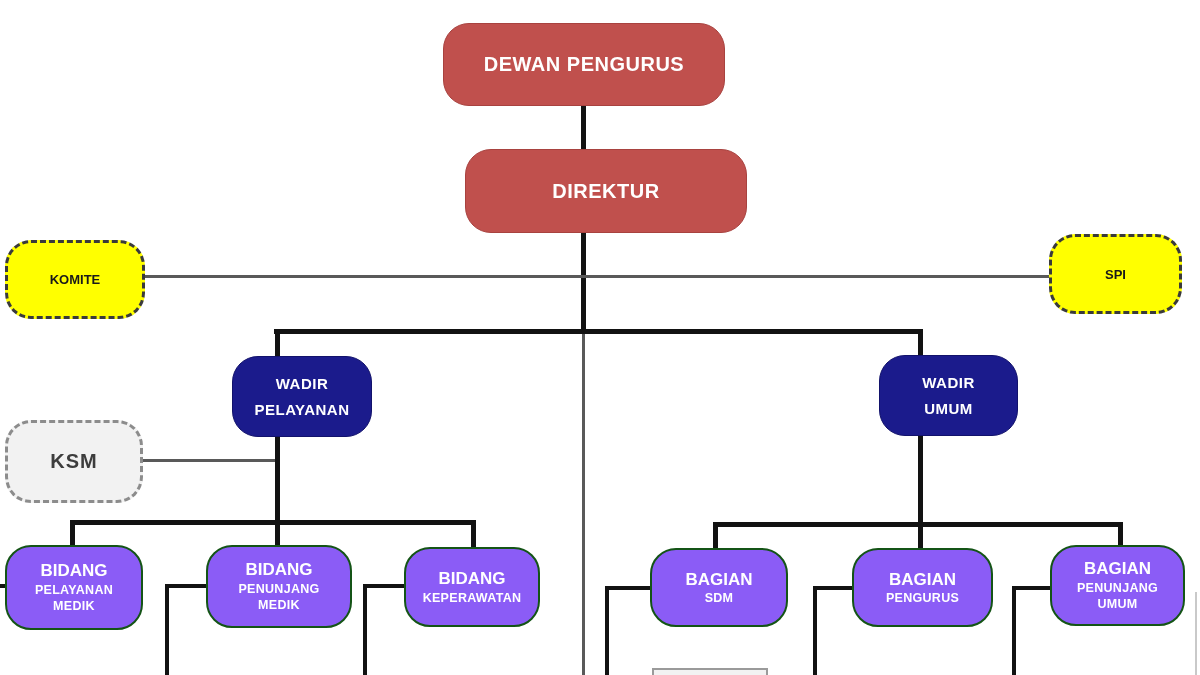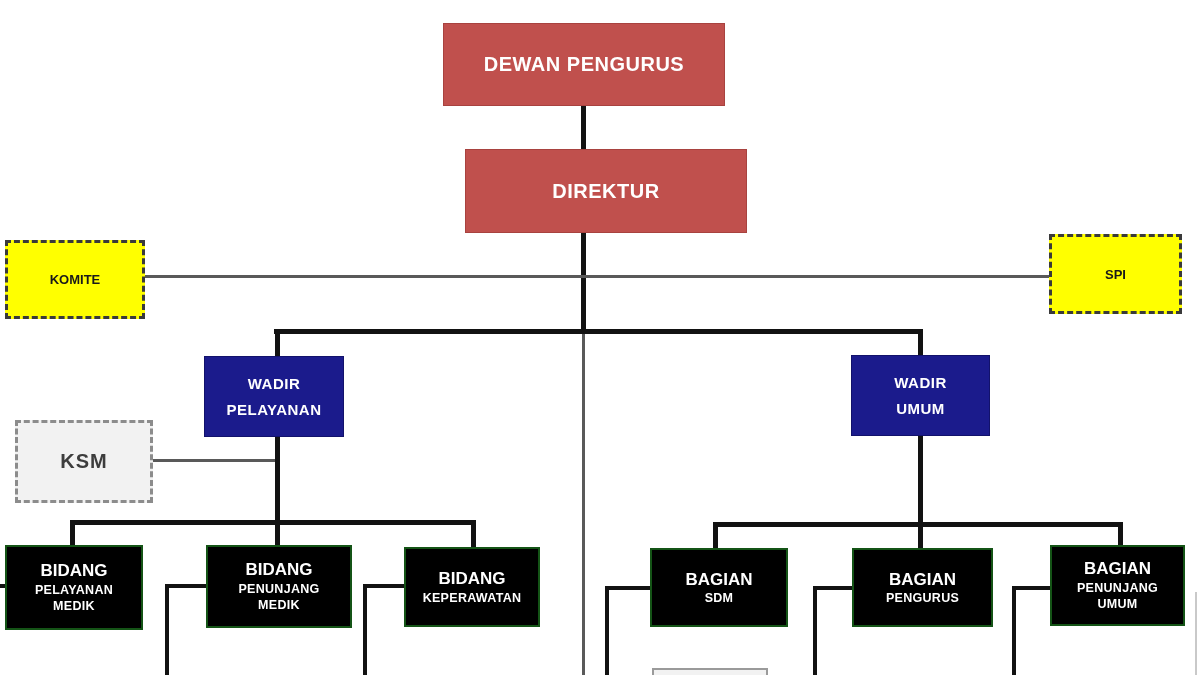--- a/index.html
+++ b/index.html
@@ -3,46 +3,46 @@
 <meta charset="utf-8">
 <style>
   html,body{margin:0;padding:0;background:#ffffff;}
   .stage{
     position:relative;width:1200px;height:675px;overflow:hidden;
     background:#ffffff;font-family:"Liberation Sans",sans-serif;
   }
   .node{
     position:absolute;display:flex;flex-direction:column;
     align-items:center;justify-content:center;text-align:center;
-    font-weight:700;box-sizing:border-box;
+    font-weight:700;box-sizing:border-box;border-radius:26px;
   }
   .red{background:#c0504d;color:#ffffff;border:1px solid #a8423f;
        font-size:20px;letter-spacing:.5px;}
   .navy{background:#1b1b8c;color:#ffffff;border:1px solid #12126b;
-        font-size:15px;line-height:1.7;letter-spacing:.5px;}
+        font-size:15px;line-height:1.7;letter-spacing:.5px;margin-left:28px;}
   .yellow{background:#ffff00;color:#1a1a1a;border:3px dashed #3a3a3a;
           font-size:13px;}
   .ksm{background:#f2f2f2;color:#3d3d3d;border:3px dashed #8c8c8c;
        font-size:20px;letter-spacing:1px;}
-  .green{background:#000000;color:#ffffff;border:2px solid #145416;
+  .green{background:#8b5cf6;color:#ffffff;border:2px solid #145416;
          font-size:17px;line-height:1.15;padding:2px 1px;}
   .green .sub{font-size:12.5px;letter-spacing:.3px;margin-top:2px;}
   .cutbox{position:absolute;background:#f2f2f2;border:2px solid #9a9a9a;}
   .line{position:absolute;background:#121212;}
   .gline{position:absolute;background:#595959;}
   .fline{position:absolute;background:#c9c9c9;}
 
   
   .n-dewan {left:443px;top:23px; width:282px;height:83px;}
   .n-direktur{left:445px;top:149px;width:282px;height:84px;margin-left:20px;}
   .n-komite{left:5px;  top:240px;width:140px;height:79px;}
   .n-spi   {left:1049px;top:234px;width:133px;height:80px;}
   .n-wadir-p{left:204px;top:356px;width:140px;height:81px;}
   .n-wadir-u{left:851px;top:355px;width:139px;height:81px;}
-  .n-ksm   {left:15px;  top:420px;width:138px;height:83px;}
+  .n-ksm   {left:5px;  top:420px;width:138px;height:83px;}
   .n-bpm   {left:5px;  top:545px;width:138px;height:85px;}
   .n-bpnm  {left:206px;top:545px;width:146px;height:83px;}
   .n-bkep  {left:404px;top:547px;width:136px;height:80px;}
   .n-bsdm  {left:650px;top:548px;width:138px;height:79px;}
   .n-bkeu  {left:852px;top:548px;width:141px;height:79px;}
   .n-bpu   {left:1050px;top:545px;width:135px;height:81px;}
 </style>
 </head>
 <body>
 

